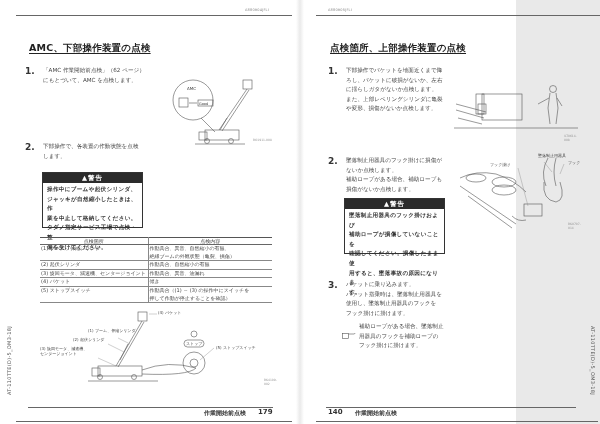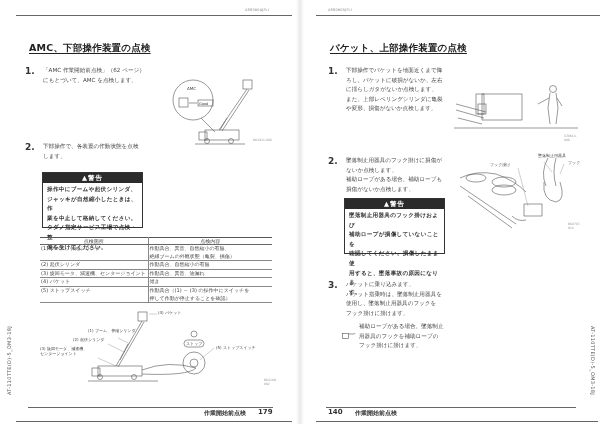--- a/index.html
+++ b/index.html
@@ -1,19 +1,19 @@
 <!DOCTYPE html>
 <html><head>
 <meta charset="utf-8">
 <style>
   * { box-sizing: border-box; margin: 0; padding: 0; }
   html, body { width: 600px; height: 424px; background: #e9e9e9; overflow: hidden; }
   body { font-family: "DejaVu Sans", "Liberation Sans", sans-serif; color: #222; position: relative; }
 
-  .spread { position: absolute; left: 0; top: 0; width: 600px; height: 424px; background: #fff; }
+  .spread { position: absolute; left: 0; top: 0; width: 516px; height: 424px; background: #fff; }
   .gutter { position: absolute; left: 296px; top: 0; width: 8px; height: 424px;
             background: linear-gradient(to right, #fff 0%, #ececec 45%, #e4e4e4 50%, #ececec 55%, #fff 100%); }
 
   .page { position: absolute; top: 0; height: 424px; width: 296px; }
   .page.left { left: 0; }
   .page.right { left: 304px; }
 
   .hdr-line { position: absolute; top: 15px; height: 1px; background: #666; }
   .hdr-code { position: absolute; top: 8px; font-size: 3.5px; color: #888; letter-spacing: 0.2px; }
 
@@ -184,21 +184,21 @@
     <div class="ftr-line" style="left:28px; top:407px; width:245px;"></div>
     <div class="ftr-title" style="left:204px; top:409px;">作業開始前点検</div>
     <div class="ftr-num" style="left:258px; top:408px;">179</div>
     <div class="ftr-line" style="left:16px; top:421px; width:276px;"></div>
   </div>
 
   <div class="page right">
     <div class="hdr-line" style="left:12px; width:284px;"></div>
     <div class="hdr-code" style="left:24px;">A880905JFLI</div>
 
-    <div class="sec-title" style="left:26px; top:42px;">バケット、上部操作装置の点検</div>
+    <div class="sec-title" style="left:26px; top:42px;">点検箇所、上部操作装置の点検</div>
 
     <div class="step" style="left:24px; top:66px;">
       <span class="step-num">1.</span>
       <span class="step-text">下部操作でバケットを地面近くまで降
 ろし、バケットに破損がないか、左右
 に揺らしガタがないか点検します。
 また、上部レベリングシリンダに亀裂
 や変形、損傷がないか点検します。</span>
     </div>
 

